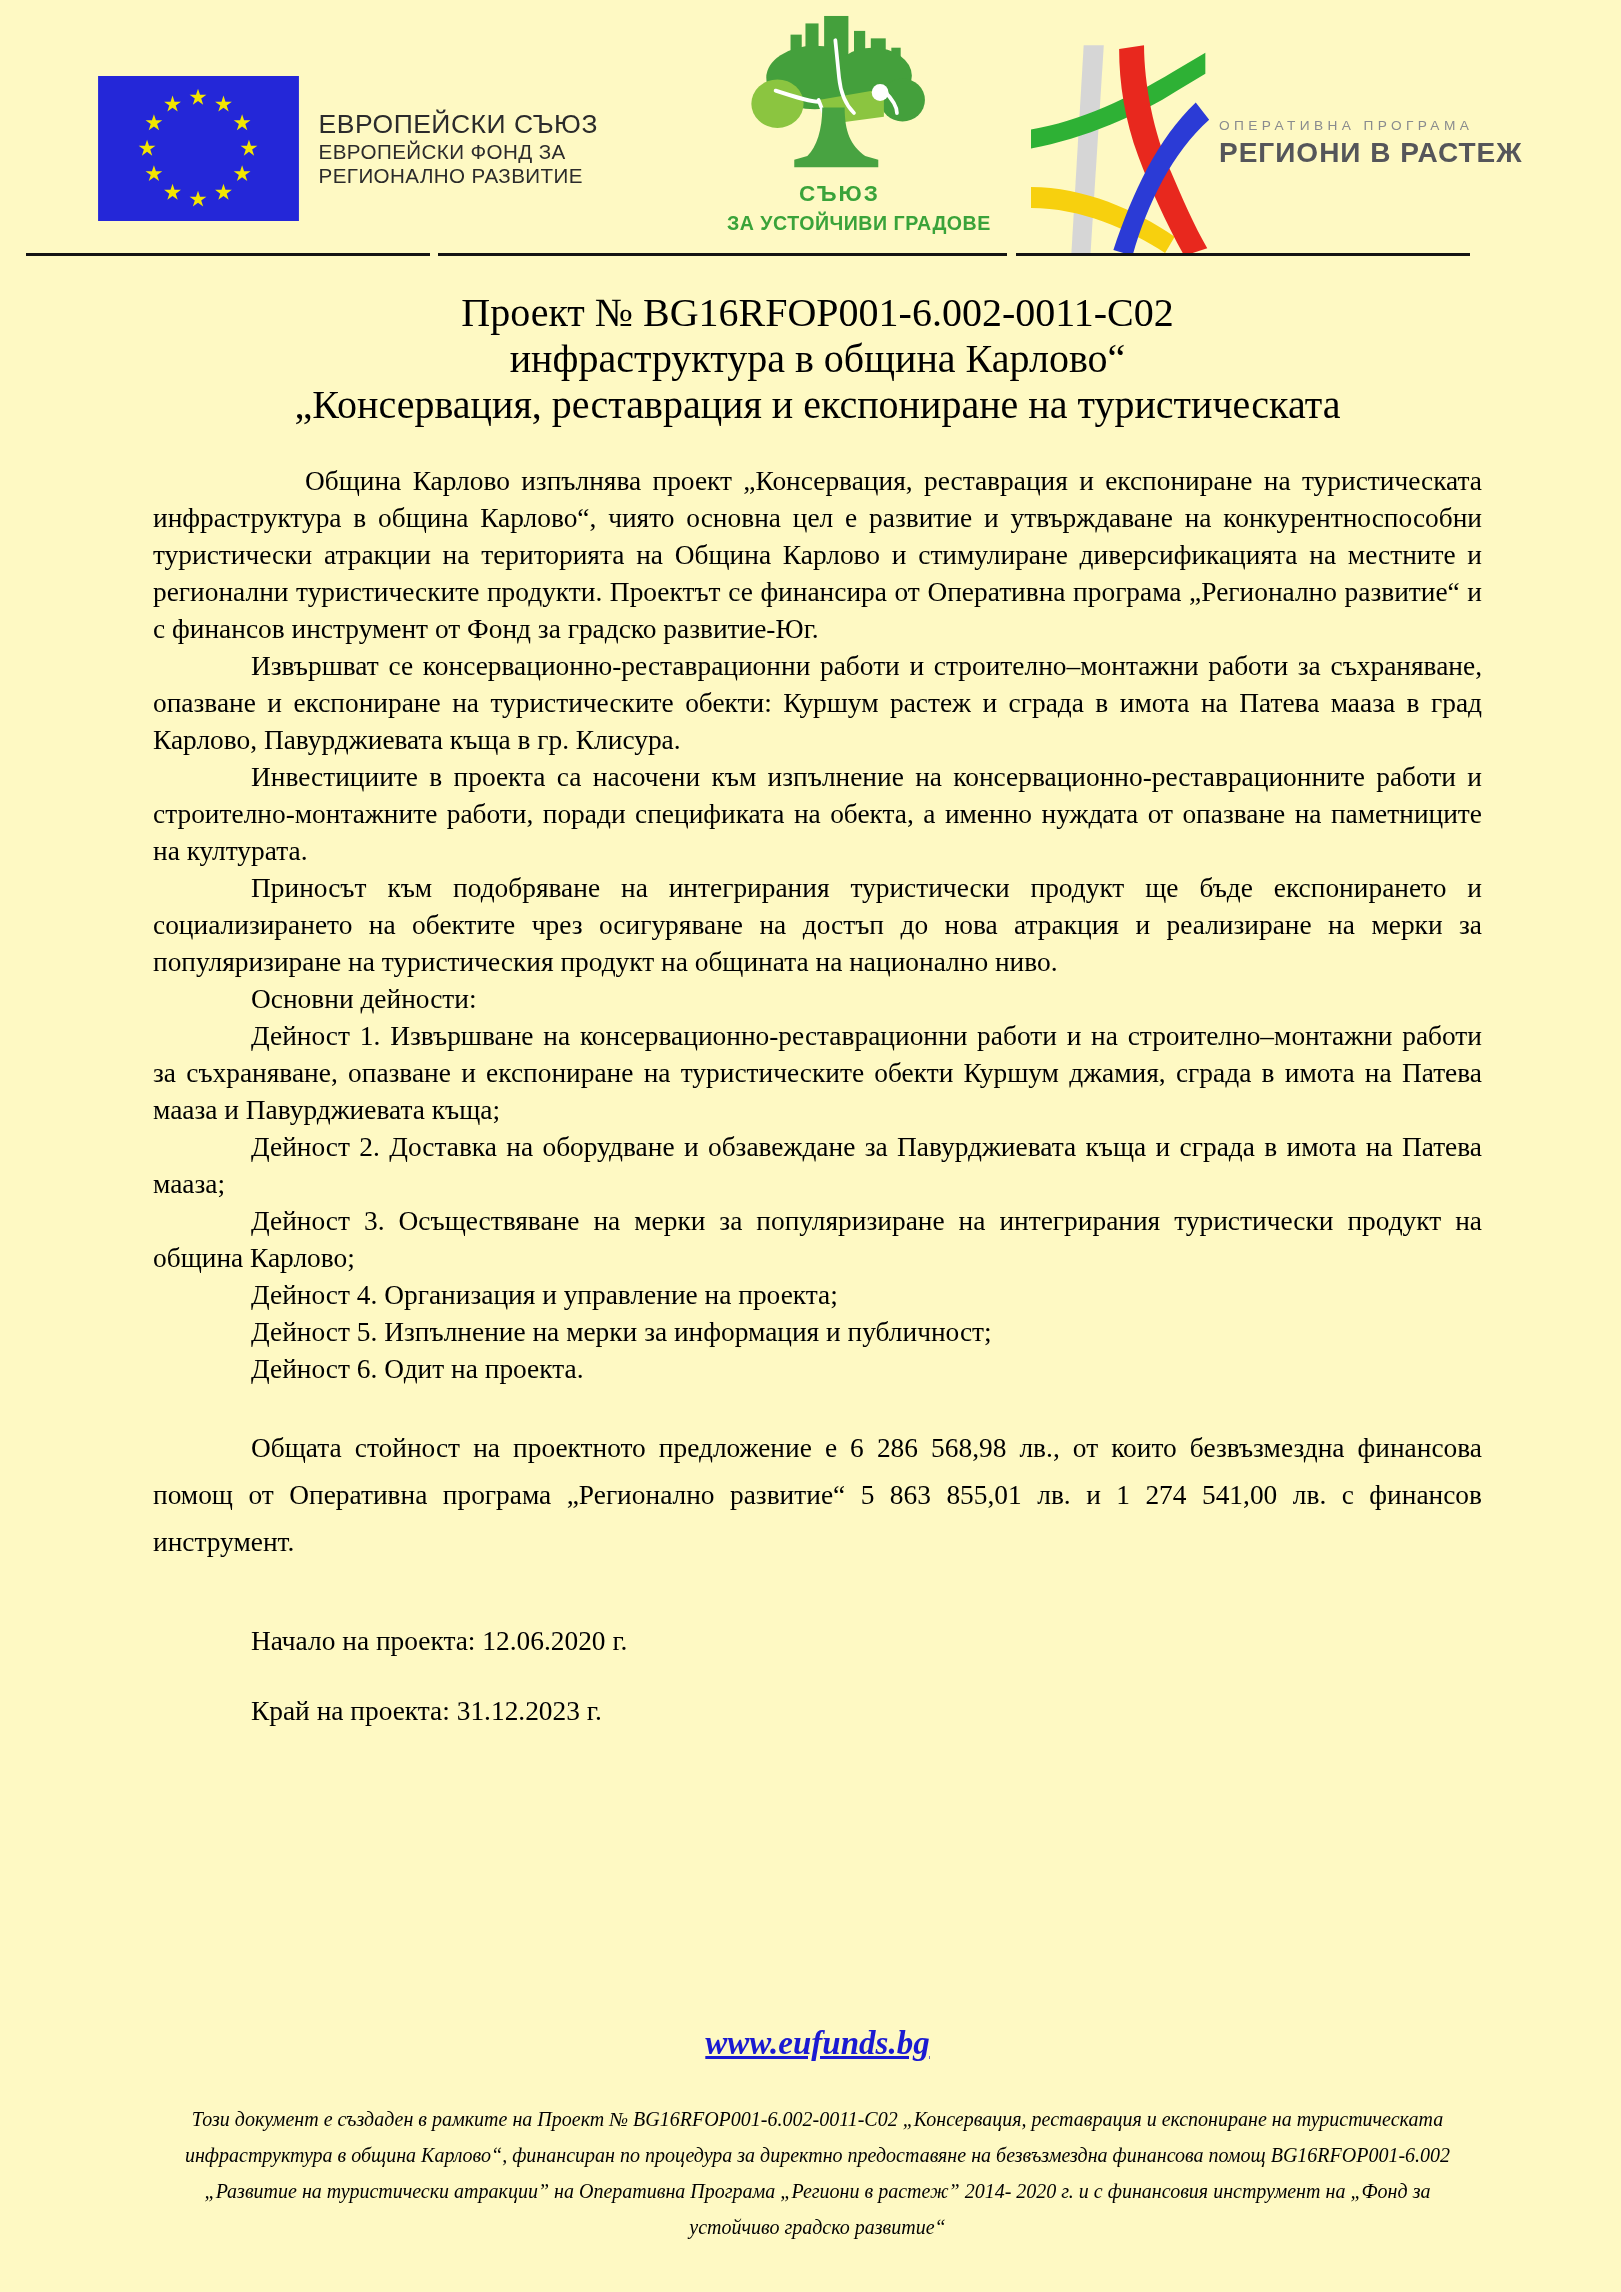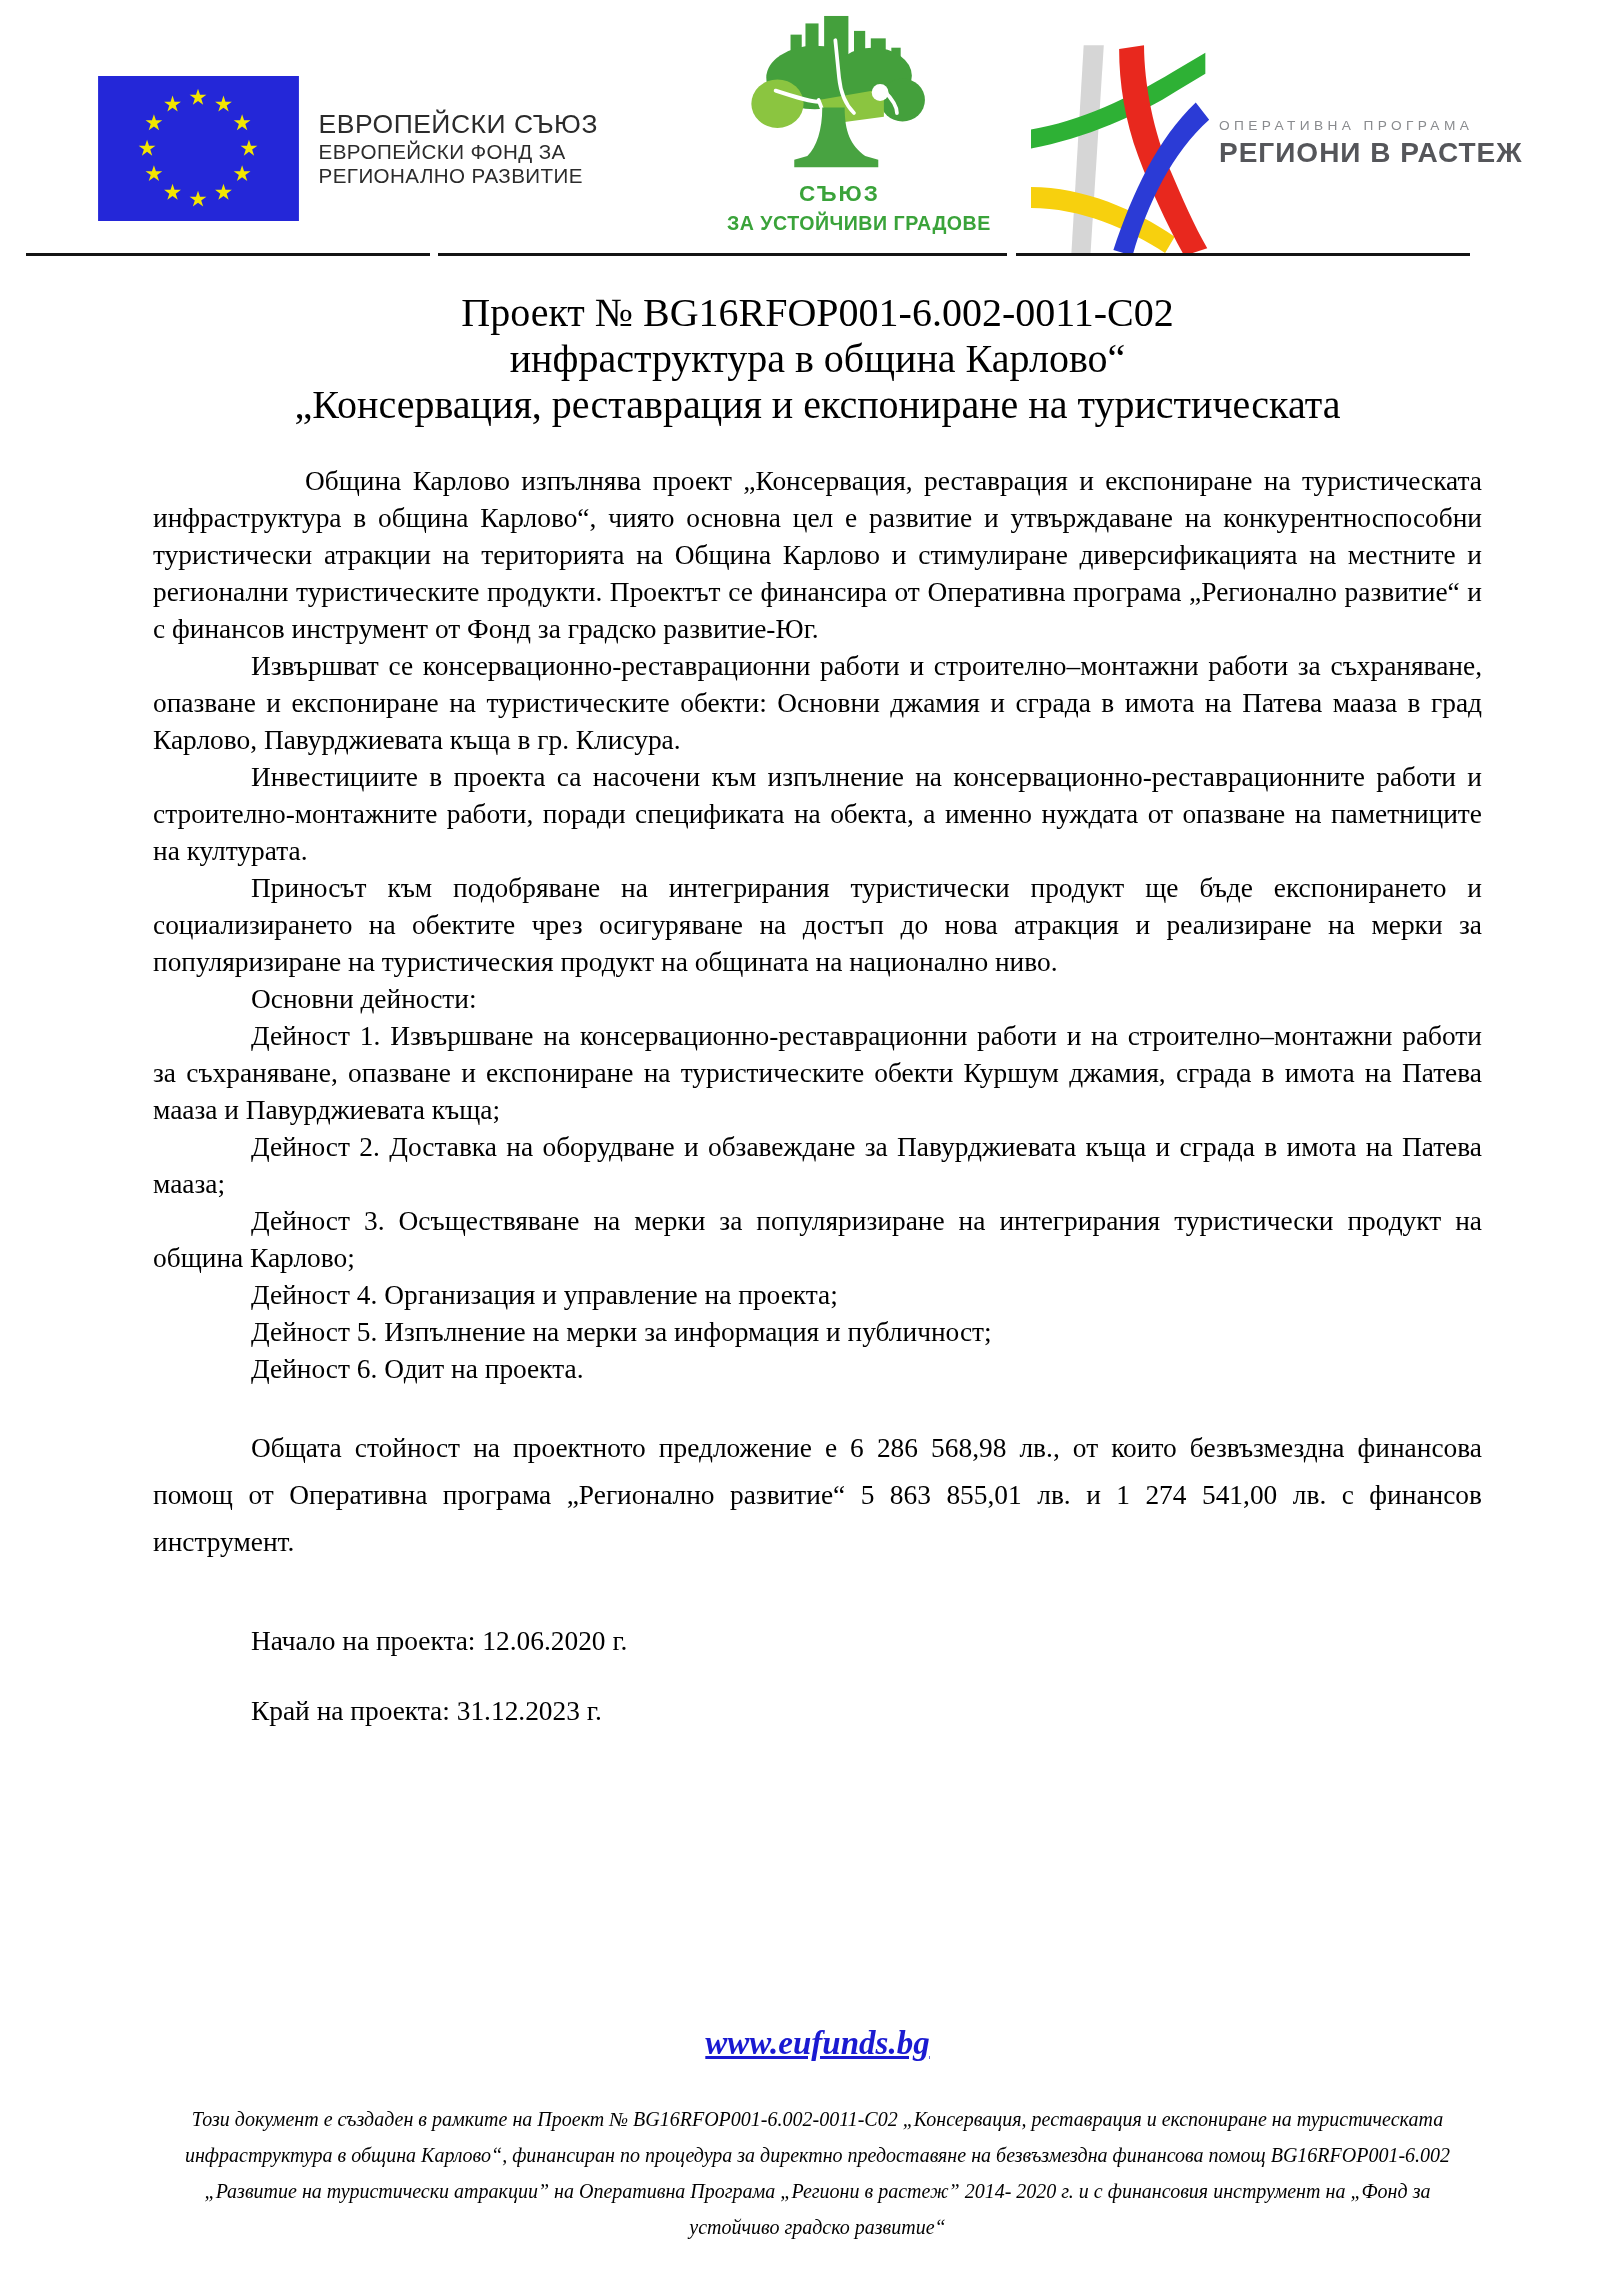--- a/index.html
+++ b/index.html
@@ -1,20 +1,20 @@
 <!DOCTYPE html>
 <html><head>
 <meta charset="utf-8">
 <style>
   html,body{margin:0;padding:0;background:#888;}
   .page{
     position:relative;
     width:1621px;height:2293px;
     margin:0 auto;
-    background:#ffffff;
+    background:#fef9c3;
     font-family:"Liberation Serif",serif;
     color:#000;
     overflow:hidden;
   }
   
   .hdr{position:absolute;top:0;left:0;width:1621px;height:257px;}
   .eu-logo{position:absolute;left:98px;top:76px;display:flex;align-items:center;}
   .eu-flag{display:block;}
   .eu-text{margin-left:19.6px;font-family:"Liberation Sans",sans-serif;color:#2b2b2b;line-height:1.18;}
   .eu-text .l1{font-size:26.5px;letter-spacing:0.5px;}
@@ -126,21 +126,21 @@
   </div>
 
   <div class="doc">
     <h1 class="title">
       <span style="display:block">Проект № BG16RFOP001-6.002-0011-C02</span>
       <span style="display:block">инфраструктура в община Карлово“</span>
       <span style="display:block">„Консервация, реставрация и експониране на туристическата</span>
     </h1>
 
     <p class="p-first">Община Карлово изпълнява проект „Консервация, реставрация и експониране на туристическата инфраструктура в община Карлово“, чиято основна цел е развитие и утвърждаване на конкурентноспособни туристически атракции на територията на Община Карлово и стимулиране диверсификацията на местните и регионални туристическите продукти. Проектът се финансира от Оперативна програма „Регионално развитие“ и с финансов инструмент от Фонд за градско развитие-Юг.</p>
-    <p>Извършват се консервационно-реставрационни работи и строително–монтажни работи за съхраняване, опазване и експониране на туристическите обекти: Основни джамия и сграда в имота на Патева мааза в град Карлово, Павурджиевата къща в гр. Клисура.</p>
+    <p>Извършват се консервационно-реставрационни работи и строително–монтажни работи за съхраняване, опазване и експониране на туристическите обекти: Куршум растеж и сграда в имота на Патева мааза в град Карлово, Павурджиевата къща в гр. Клисура.</p>
     <p>Инвестициите в проекта са насочени към изпълнение на консервационно-реставрационните работи и строително-монтажните работи, поради спецификата на обекта, а именно нуждата от опазване на паметниците на културата.</p>
     <p>Приносът към подобряване на интегрирания туристически продукт ще бъде експонирането и социализирането на обектите чрез осигуряване на достъп до нова атракция и реализиране на мерки за популяризиране на туристическия продукт на общината на национално ниво.</p>
     <p>Основни дейности:</p>
     <p>Дейност 1. Извършване на консервационно-реставрационни работи и на строително–монтажни работи за съхраняване, опазване и експониране на туристическите обекти Куршум джамия, сграда в имота на Патева мааза и Павурджиевата къща;</p>
     <p>Дейност 2. Доставка на оборудване и обзавеждане за Павурджиевата къща и сграда в имота на Патева мааза;</p>
     <p>Дейност 3. Осъществяване на мерки за популяризиране на интегрирания туристически продукт на община Карлово;</p>
     <p>Дейност 4. Организация и управление на проекта;</p>
     <p>Дейност 5. Изпълнение на мерки за информация и публичност;</p>
     <p>Дейност 6. Одит на проекта.</p>
 

